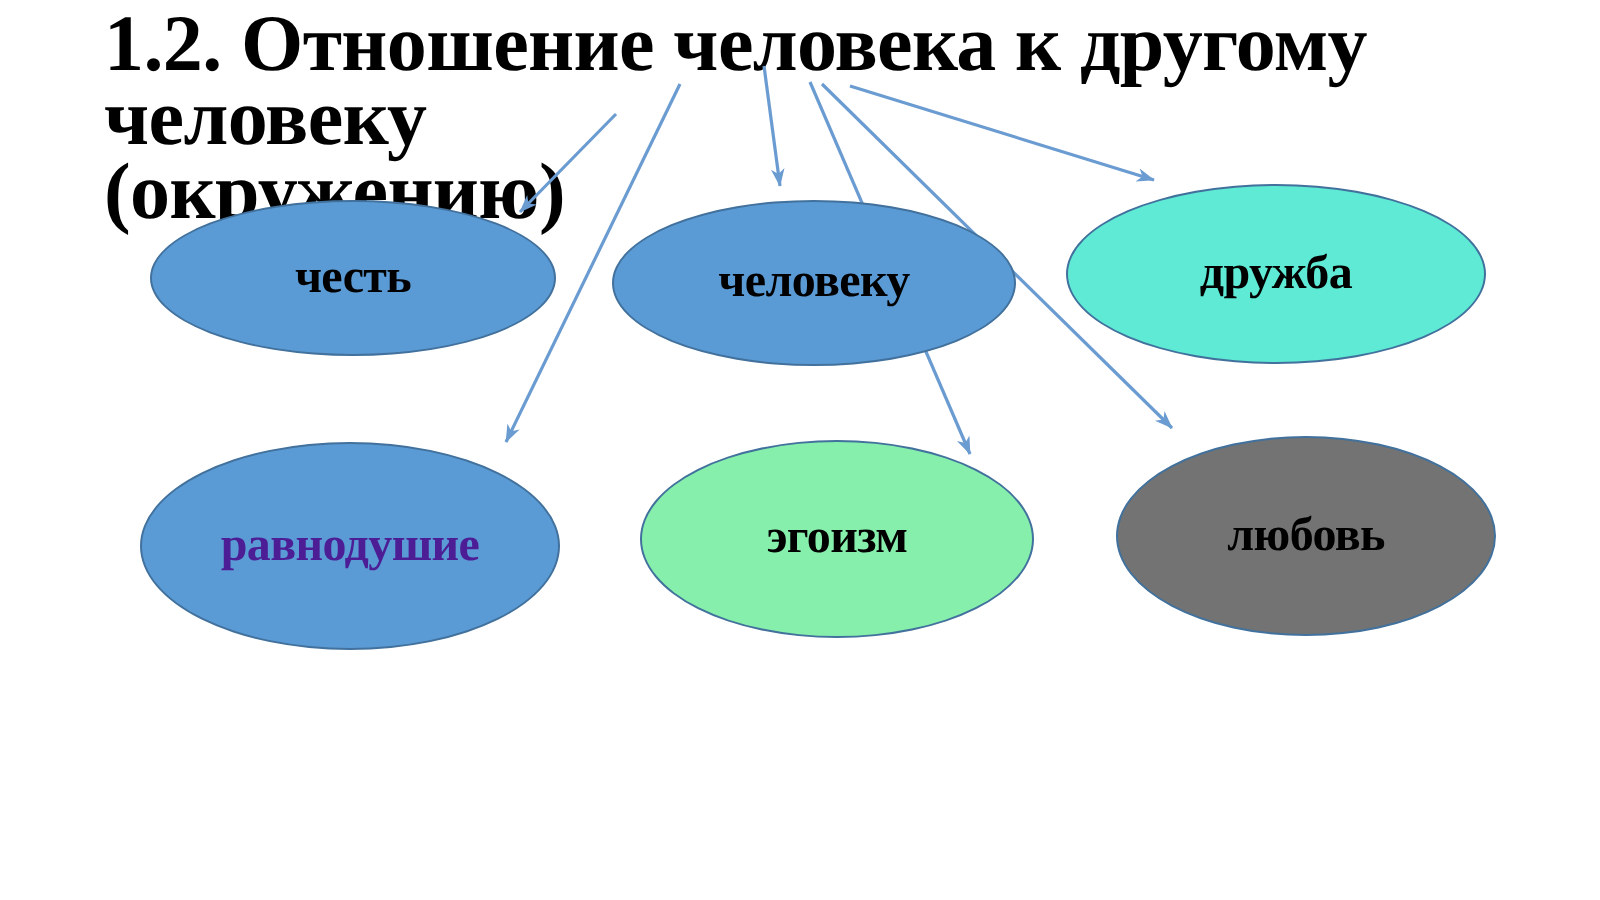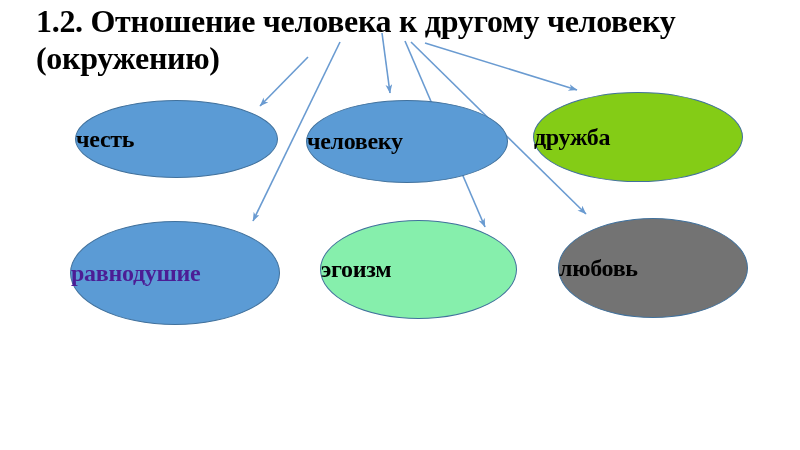--- a/index.html
+++ b/index.html
@@ -5,36 +5,36 @@
   html,body{margin:0;padding:0;background:#ffffff;}
   #slide{
     position:relative;
     width:800px;height:450px;
     background:#ffffff;
     overflow:hidden;
     font-family:"Liberation Serif","DejaVu Serif",serif;
   }
   #title{
     position:absolute;
-    left:36px;top:3px;width:745px;
+    left:52px;top:3px;width:745px;
     color:#000000;
     font-weight:bold;
-    font-size:32px;
+    font-size:40px;
     line-height:37px;
     letter-spacing:-0.3px;
   }
   #arrow-layer{
     position:absolute;left:0;top:0;width:800px;height:450px;
     z-index:1;
   }
   .node{
     position:absolute;
     z-index:2;
     border-radius:50%;
-    display:flex;align-items:center;
+    display:flex;align-items:center;justify-content:center;
     box-sizing:border-box;
   }
   .node-label{
     font-family:"Liberation Serif","DejaVu Serif",serif;
     font-weight:bold;
     font-size:24px;
     letter-spacing:-0.3px;
     text-align:center;
     white-space:nowrap;
   }
@@ -65,21 +65,21 @@
       </g>
   </svg>
 
   <div id="nodes-layer">
       <div class="node" style="left: 75px; top: 100px; width: 203px; height: 78px; background: rgb(91, 155, 213); border: 1.5px solid rgb(65, 113, 156);">
         <span class="node-label" style="color: rgb(0, 0, 0);">честь</span>
       </div>
       <div class="node" style="left: 306px; top: 100px; width: 202px; height: 83px; background: rgb(91, 155, 213); border: 1.5px solid rgb(65, 113, 156);">
         <span class="node-label" style="color: rgb(0, 0, 0);">человеку</span>
       </div>
-      <div class="node" style="left: 533px; top: 92px; width: 210px; height: 90px; background: #84cc16; border: 1.5px solid rgb(65, 113, 156);">
+      <div class="node" style="left: 533px; top: 92px; width: 210px; height: 90px; background: #5eead4; border: 1.5px solid rgb(65, 113, 156);">
         <span class="node-label" style="color: rgb(0, 0, 0);">дружба</span>
       </div>
       <div class="node" style="left: 70px; top: 221px; width: 210px; height: 104px; background: rgb(91, 155, 213); border: 1.5px solid rgb(65, 113, 156);">
         <span class="node-label" style="color: #4c1d95;">равнодушие</span>
       </div>
       <div class="node" style="left: 320px; top: 220px; width: 197px; height: 99px; background: #86efac; border: 1.5px solid rgb(65, 113, 156);">
         <span class="node-label" style="color: rgb(0, 0, 0);">эгоизм</span>
       </div>
       <div class="node" style="left: 558px; top: 218px; width: 190px; height: 100px; background: #737373; border: 1.5px solid rgb(65, 113, 156);">
         <span class="node-label" style="color: rgb(0, 0, 0);">любовь</span>

